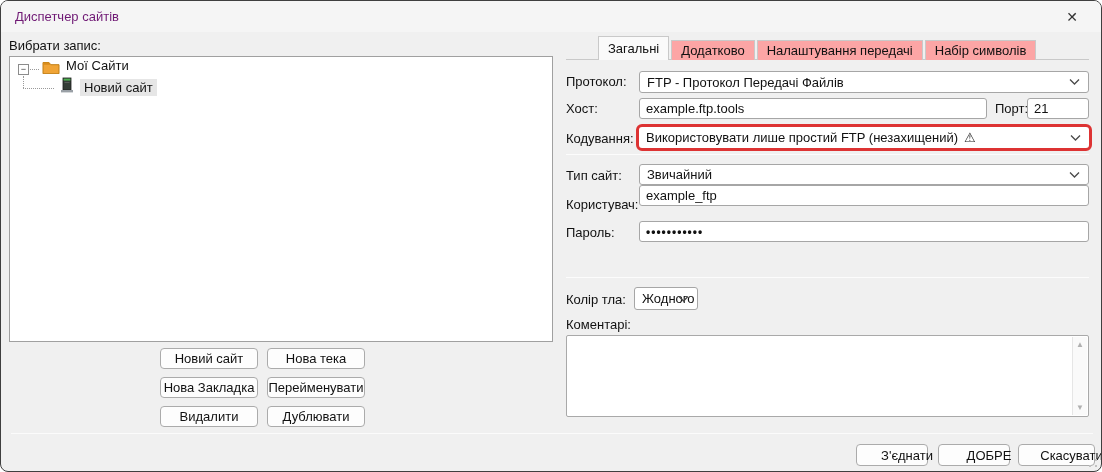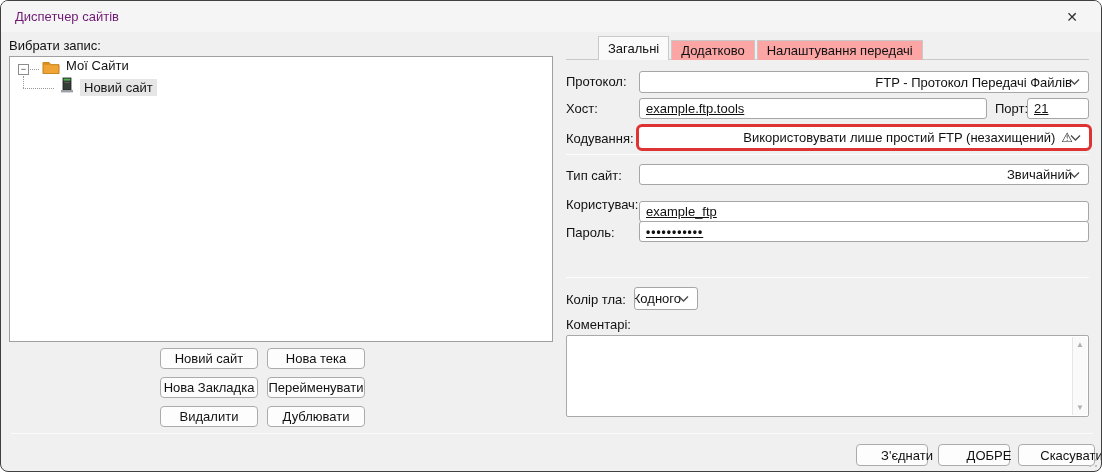--- a/index.html
+++ b/index.html
@@ -62,28 +62,28 @@
     border: 1px solid #c9c9c9; border-bottom: none;
     display: flex; align-items: center; cursor: pointer; white-space: nowrap;
   }
   .tab.active { height: 24px; background: #fafafa; position: relative; z-index: 3; }
   
   .flabel { position: absolute; left: 565px; }
   .field {
     position: absolute; background: #fff; border: 1px solid #a6a6a6; border-radius: 3px;
     font-size: 13px; color: #111; padding: 0 7px; font-family: "Liberation Sans", sans-serif;
   }
-  .combo { display: flex; align-items: center; cursor: pointer; padding-right: 16px; white-space: nowrap; overflow: hidden; justify-content: flex-end; }
+  .combo { display: flex; align-items: center; cursor: pointer; padding-right: 16px; white-space: nowrap; overflow: hidden; }
   .chevron { position: absolute; right: 8px; top: 50%; transform: translateY(-50%); display: flex; }
   .sep { position: absolute; height: 1px; background: #d4d4d4; border-bottom: 1px solid #fcfcfc; }
   .warn-glyph { margin-left: 6px; font-size: 13px; color: #222; }
   .combo-encryption {
     border: 3px solid #dd3333; border-radius: 6px;
   }
-  input.field { padding: 0 6px; text-decoration: underline; }
+  input.field { padding: 0 6px; }
   .pw { letter-spacing: 1px; font-weight: bold; font-size: 12px; }
   .comments-box {
     position: absolute; left: 565px; top: 334px; width: 523px; height: 82px;
     background: #fff; border: 1px solid #a9a9a9; border-radius: 2px;
   }
   .vscroll {
     position: absolute; right: 1px; top: 1px; bottom: 1px; width: 15px;
     background: #fafafa; border-left: 1px solid #e6e6e6;
   }
   .arr { position: absolute; left: 0; width: 14px; text-align: center; font-size: 8px; color: #b0b0b0; }
@@ -141,20 +141,21 @@
     <div class="btn">Перейменувати</div>
     <div class="btn">Видалити</div>
     <div class="btn">Дублювати</div>
   </div>
 
   <div class="tab-strip-line"></div>
   <div class="tabs">
     <div class="tab active">Загальні</div>
     <div class="tab">Додатково</div>
     <div class="tab">Налаштування передачі</div>
+    <div class="tab">Набір символів</div>
   </div>
 
   <div class="flabel" style="top:73px">Протокол:</div>
   <div class="field combo" style="left:638px; top:70px; width:450px; height:22px">
     <span>FTP - Протокол Передачі Файлів</span>
     <span class="chevron">
       <svg width="11" height="7" viewBox="0 0 11 7">
           <path d="M1 1 l4.5 4.5 L10 1" fill="none" stroke="#4a4a4a" stroke-width="1.3"></path>
         </svg>
     </span>
@@ -182,21 +183,21 @@
   <div class="field combo" style="left:638px; top:163px; width:450px; height:21px">
     <span>Звичайний</span>
     <span class="chevron">
       <svg width="11" height="7" viewBox="0 0 11 7">
           <path d="M1 1 l4.5 4.5 L10 1" fill="none" stroke="#4a4a4a" stroke-width="1.3"></path>
         </svg>
     </span>
   </div>
 
   <div class="flabel" style="top:196px">Користувач:</div>
-  <input class="field" style="left: 638px; top: 200px; width: 450px; height: 21px;" value="example_ftp">
+  <input class="field" style="left: 638px; top: 184px; width: 450px; height: 21px;" value="example_ftp">
 
   <div class="flabel" style="top:224px">Пароль:</div>
   <input class="field pw" style="left: 638px; top: 220px; width: 450px; height: 21px;" value="•••••••••••">
 
   <div class="sep" style="left:565px; top:276px; width:523px"></div>
 
   <div class="flabel" style="top:291px">Колір тла:</div>
   <div class="field combo" style="left:633px; top:286px; width:64px; height:23px">
     <span>Жодного</span>
     <span class="chevron">

